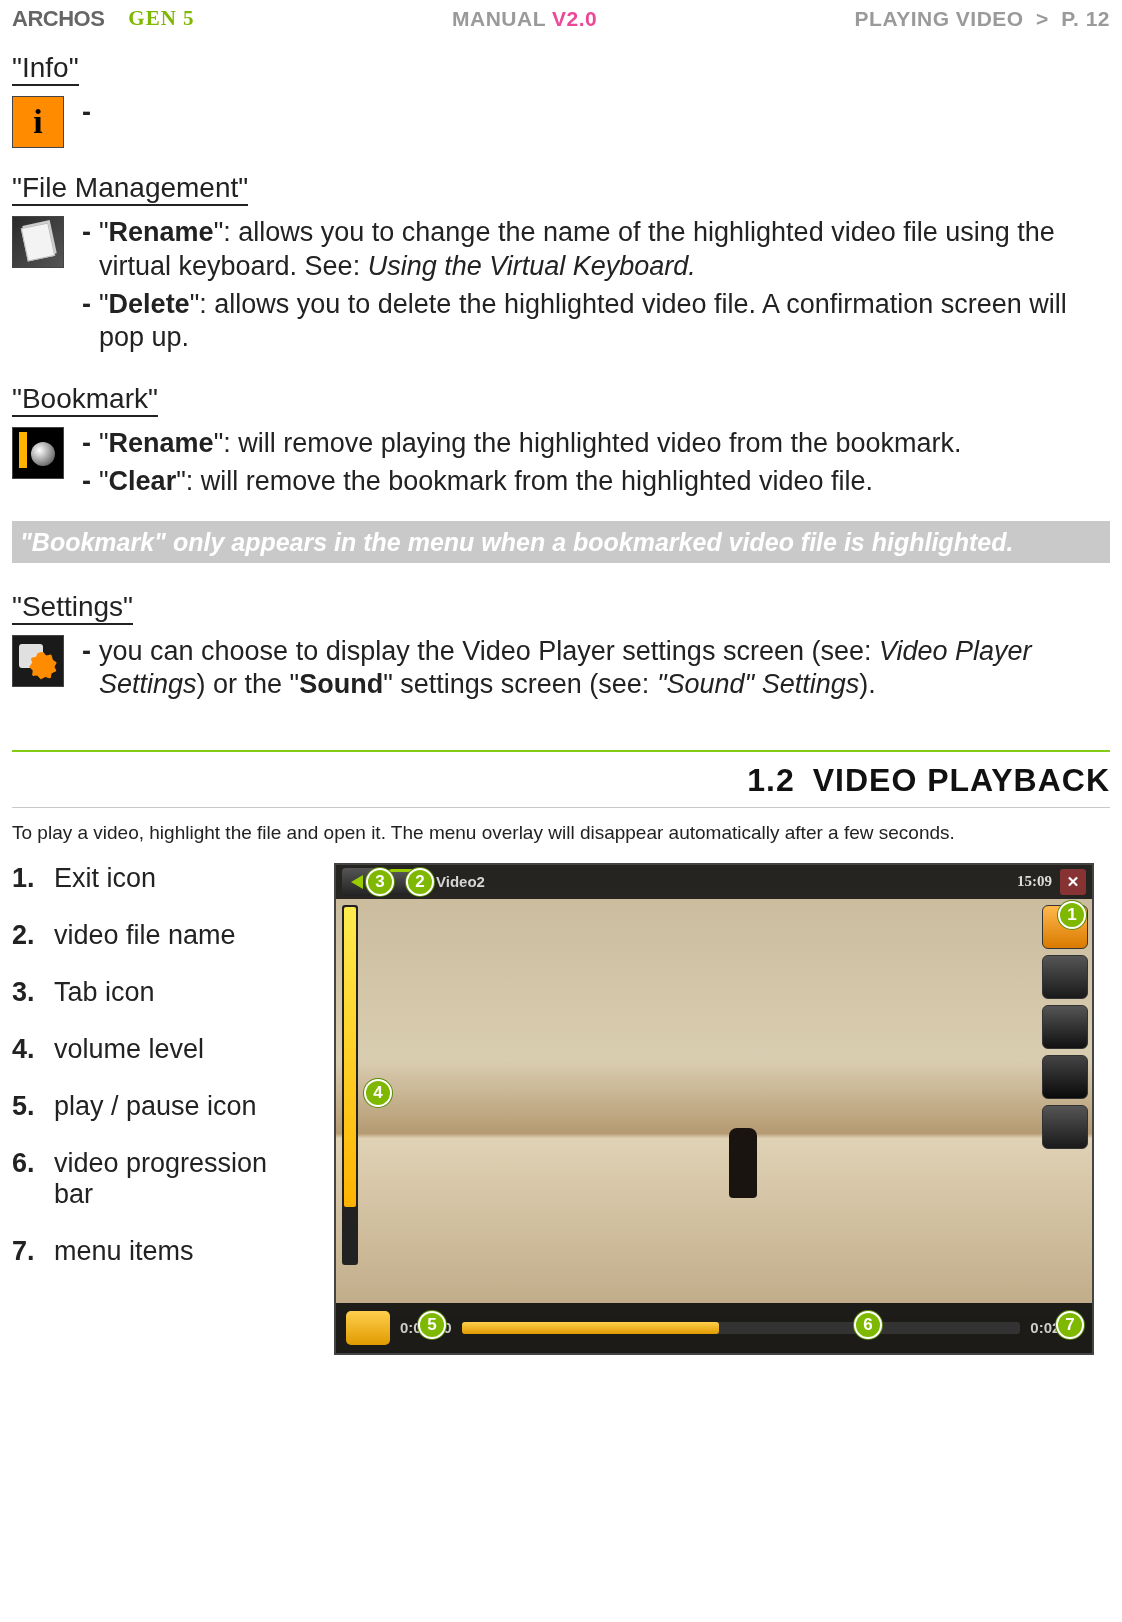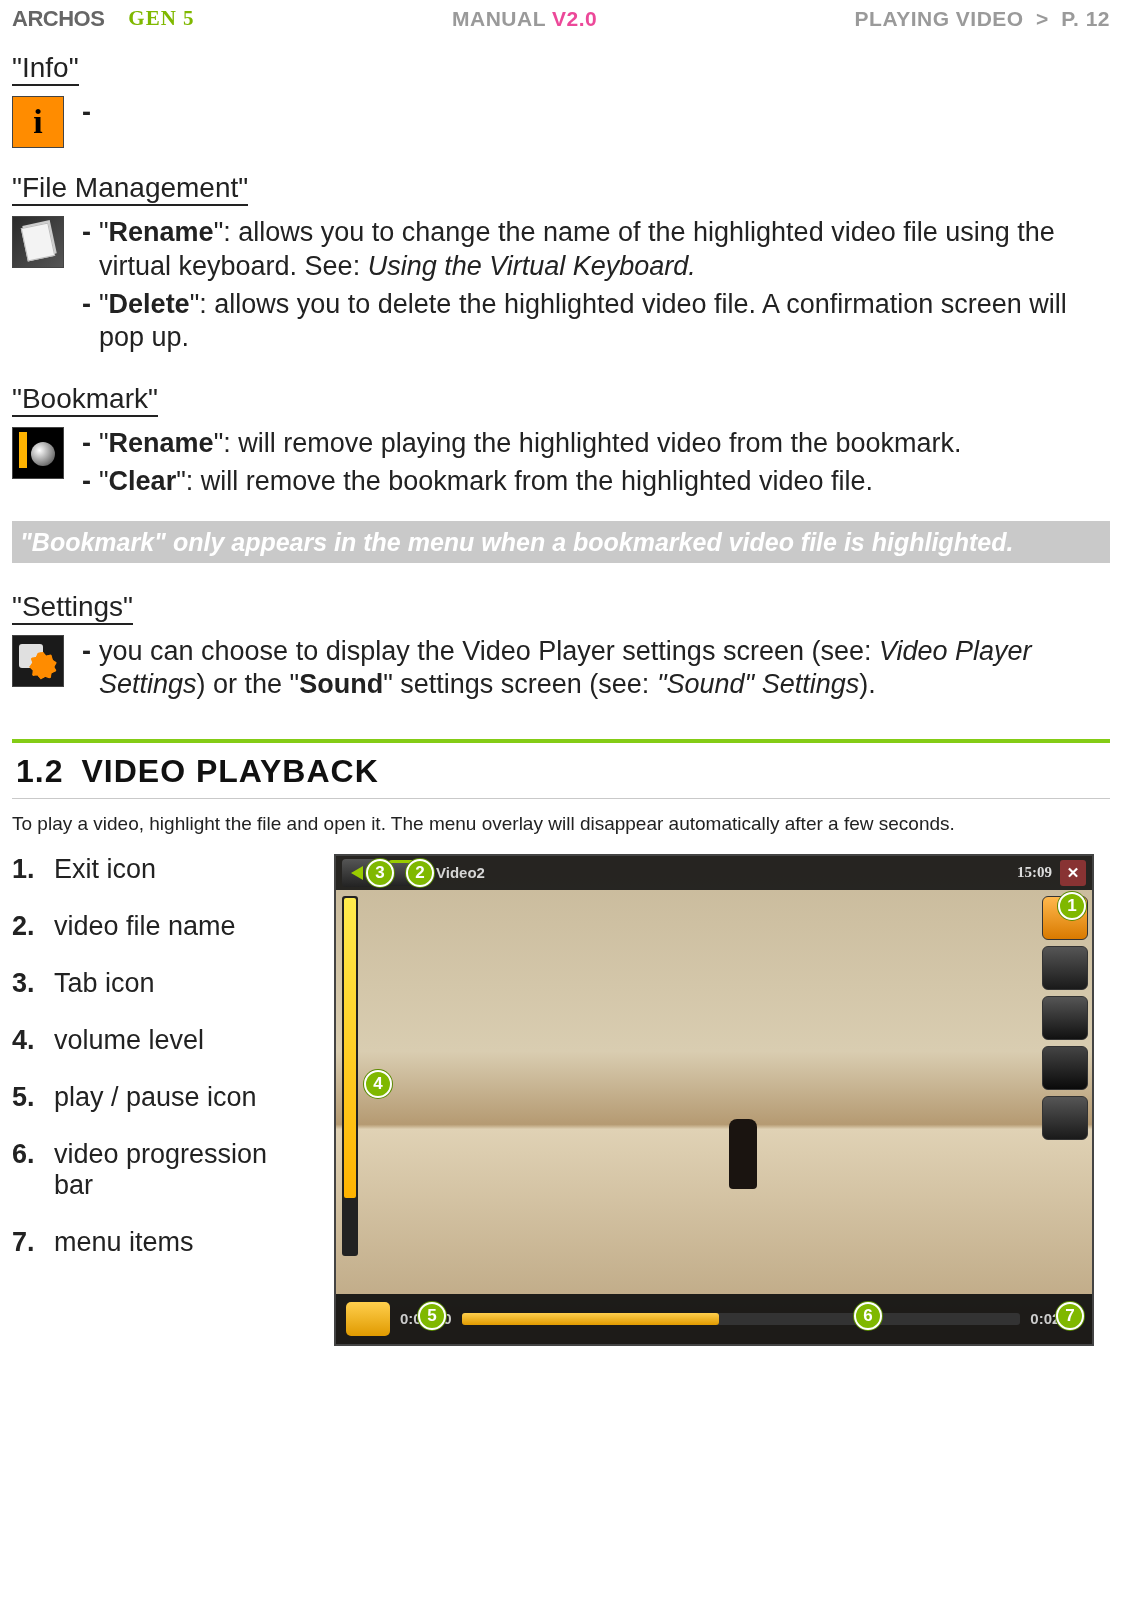--- a/index.html
+++ b/index.html
@@ -105,21 +105,21 @@
     font-style: italic;
     font-weight: 800;
     font-size: 25px;
     padding: 6px 8px;
     line-height: 1.2;
     margin: 18px 0 10px 0;
     font-family: Arial, sans-serif;
   }
 
   
-  .h12-wrap { border-top: 4px solid #84cc16; border-bottom: 1px solid #c9c9c9; margin-top: 33px; padding: 10px 0 8px 4px; }
+  .h12-wrap { border-top: 2px solid #84cc16; border-bottom: 1px solid #c9c9c9; margin-top: 44px; padding: 10px 0 8px 4px; text-align: right; }
   .h12 {
     font-family: "Arial Black", Arial, sans-serif;
     font-weight: 900;
     font-size: 32px;
     letter-spacing: 1px;
     color: #111;
   }
   .h12 .num { margin-right: 18px; }
 
   .para { font-size: 19px; line-height: 1.2; margin: 14px 0 10px 0; }

